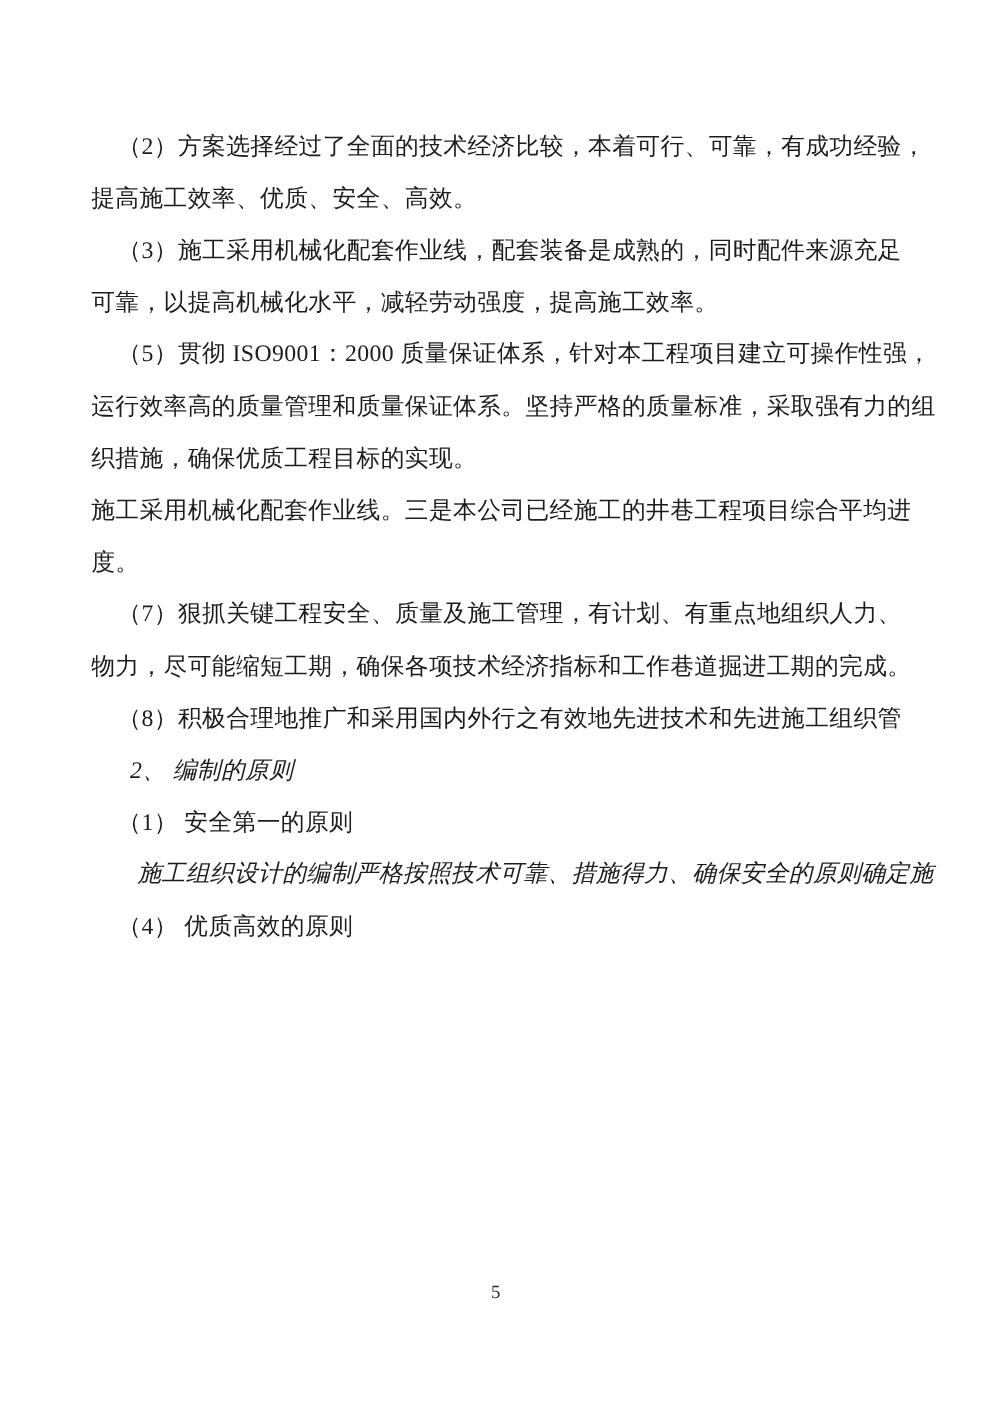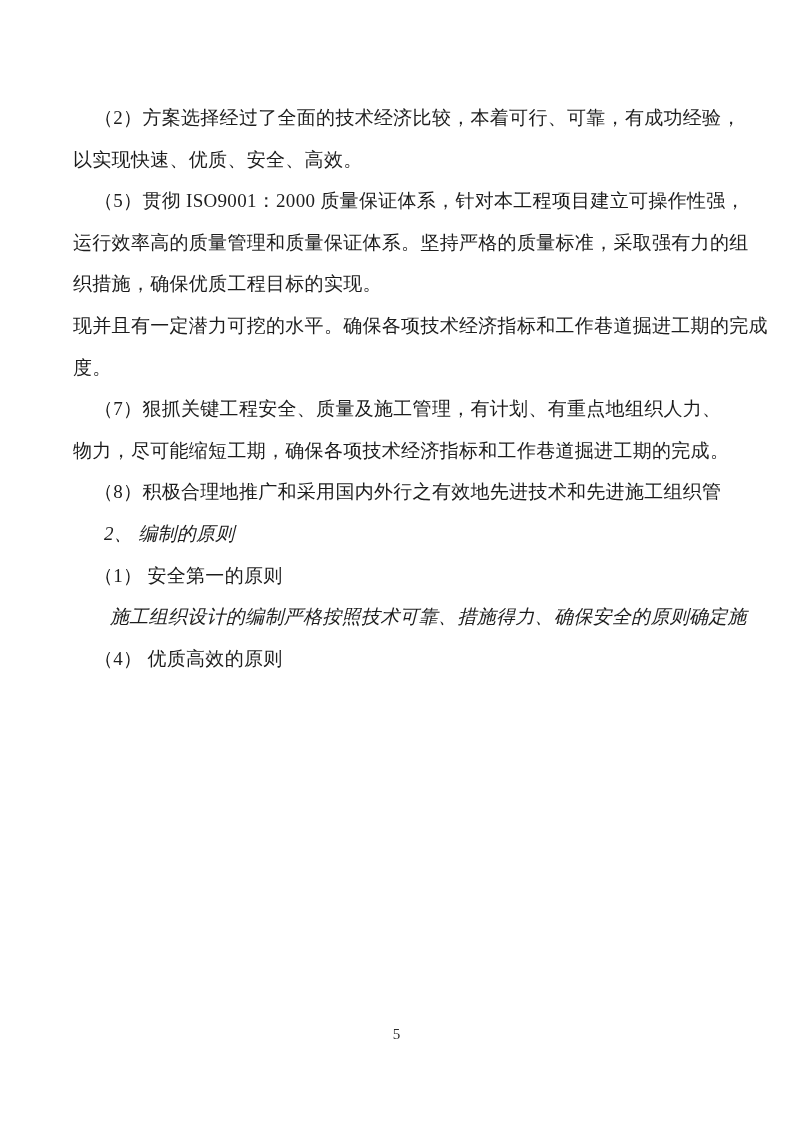--- a/index.html
+++ b/index.html
@@ -53,33 +53,37 @@
   }
 </style>
 </head>
 <body>
 
 <div class="page">
   <div class="content">
 
     <div class="para">
       <div class="line ind-p">（2）方案选择经过了全面的技术经济比较，本着可行、可靠，有成功经验，</div>
-      <div class="line">以实现快速、优质、安全、高效。</div>
+      <div class="line">提高施工效率、优质、安全、高效。</div>
     </div>
 
+    <div class="para">
+      <div class="line ind-p">（3）施工采用机械化配套作业线，配套装备是成熟的，同时配件来源充足</div>
+      <div class="line">可靠，以提高机械化水平，减轻劳动强度，提高施工效率。</div>
+    </div>
 
 
     <div class="para">
       <div class="line ind-p">（5）贯彻 ISO9001：2000 质量保证体系，针对本工程项目建立可操作性强，</div>
       <div class="line">运行效率高的质量管理和质量保证体系。坚持严格的质量标准，采取强有力的组</div>
       <div class="line">织措施，确保优质工程目标的实现。</div>
     </div>
 
     <div class="para">
-      <div class="line">现并且有一定潜力可挖的水平。确保各项技术经济指标和工作巷道掘进工期的完成</div>
+      <div class="line">施工采用机械化配套作业线。三是本公司已经施工的井巷工程项目综合平均进</div>
       <div class="line">度。</div>
     </div>
 
     <div class="para">
       <div class="line ind-p">（7）狠抓关键工程安全、质量及施工管理，有计划、有重点地组织人力、</div>
       <div class="line">物力，尽可能缩短工期，确保各项技术经济指标和工作巷道掘进工期的完成。</div>
     </div>
 
     <div class="para">
       <div class="line ind-p">（8）积极合理地推广和采用国内外行之有效地先进技术和先进施工组织管</div>

